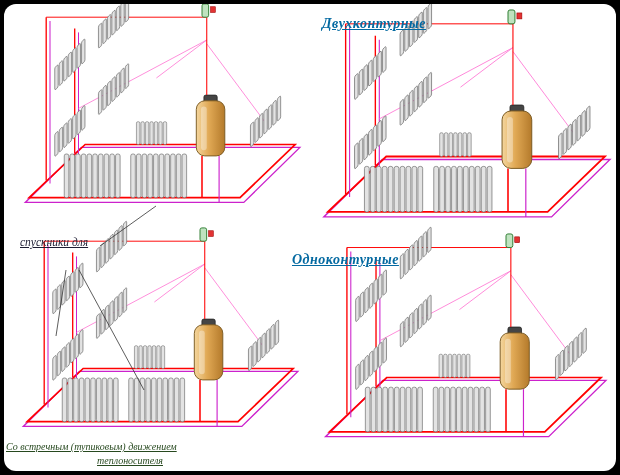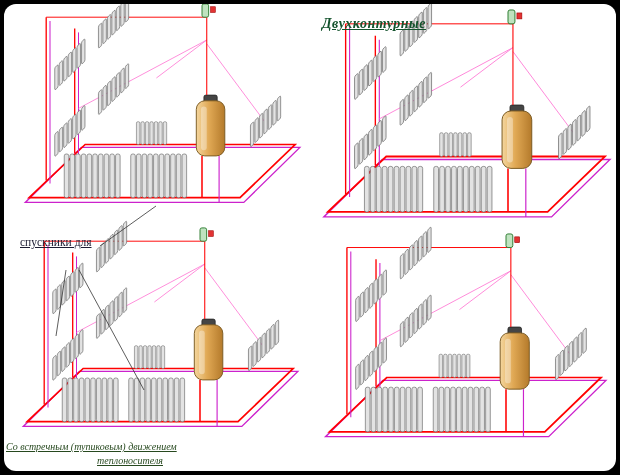--- a/index.html
+++ b/index.html
@@ -1,21 +1,21 @@
 <!DOCTYPE html>
 <html><head>
 <meta charset="utf-8">
 <style>
   html,body{margin:0;padding:0;background:#000;width:620px;height:475px;overflow:hidden;
     font-family:"Liberation Serif","DejaVu Serif",serif;}
   .panel{position:absolute;left:4px;top:4px;width:612px;height:467px;background:#fff;border-radius:12px;}
   .scene{position:absolute;left:0;top:0;}
-  .lbl{position:absolute;white-space:nowrap;color:#14532d;}
+  .lbl{position:absolute;white-space:nowrap;color:#0369a1;}
   .title{font-size:14px;font-style:italic;font-weight:bold;text-decoration:underline;letter-spacing:.5px;}
-  .annot{font-size:11.5px;color:#1d1d33;text-decoration:underline;line-height:13px;white-space:normal;width:130px;}
+  .annot{font-size:11.5px;font-style:italic;color:#1d1d33;text-decoration:underline;line-height:13px;white-space:normal;width:130px;}
   .caption{font-size:10px;font-style:italic;color:#27491f;text-decoration:underline;line-height:14px;}
   .caption .c2{display:block;text-align:center;font-family:Liberation Serif, serif;}
 </style>
 </head>
 <body>
 
 <div class="panel">
 
   <svg class="scene" width="620" height="475" viewBox="0 0 620 475">
     <defs>
@@ -106,20 +106,21 @@
 
     <g stroke="#333" stroke-width="0.8">
       <path d="M96,242 L152,202" fill="none"></path>
       <path d="M62,266 L52,332" fill="none"></path>
       <path d="M75,266 L140,386" fill="none"></path>
     </g>
   </svg>
 
   <div class="lbl title" style="left:318px;top:12px;">Двухконтурные</div>
 
+  <div class="lbl title" style="left:288px;top:248px;">Одноконтурные</div>
 
   <div class="lbl annot" style="left:16px;top:232px;">
     <span>спускники для</span><br>
   </div>
 
   <div class="lbl caption" style="left:2px;top:436px;width:248px;white-space:normal;">
     <span>Со встречным (тупиковым) движением</span>
     <span class="c2">теплоносителя</span>
   </div>
 

